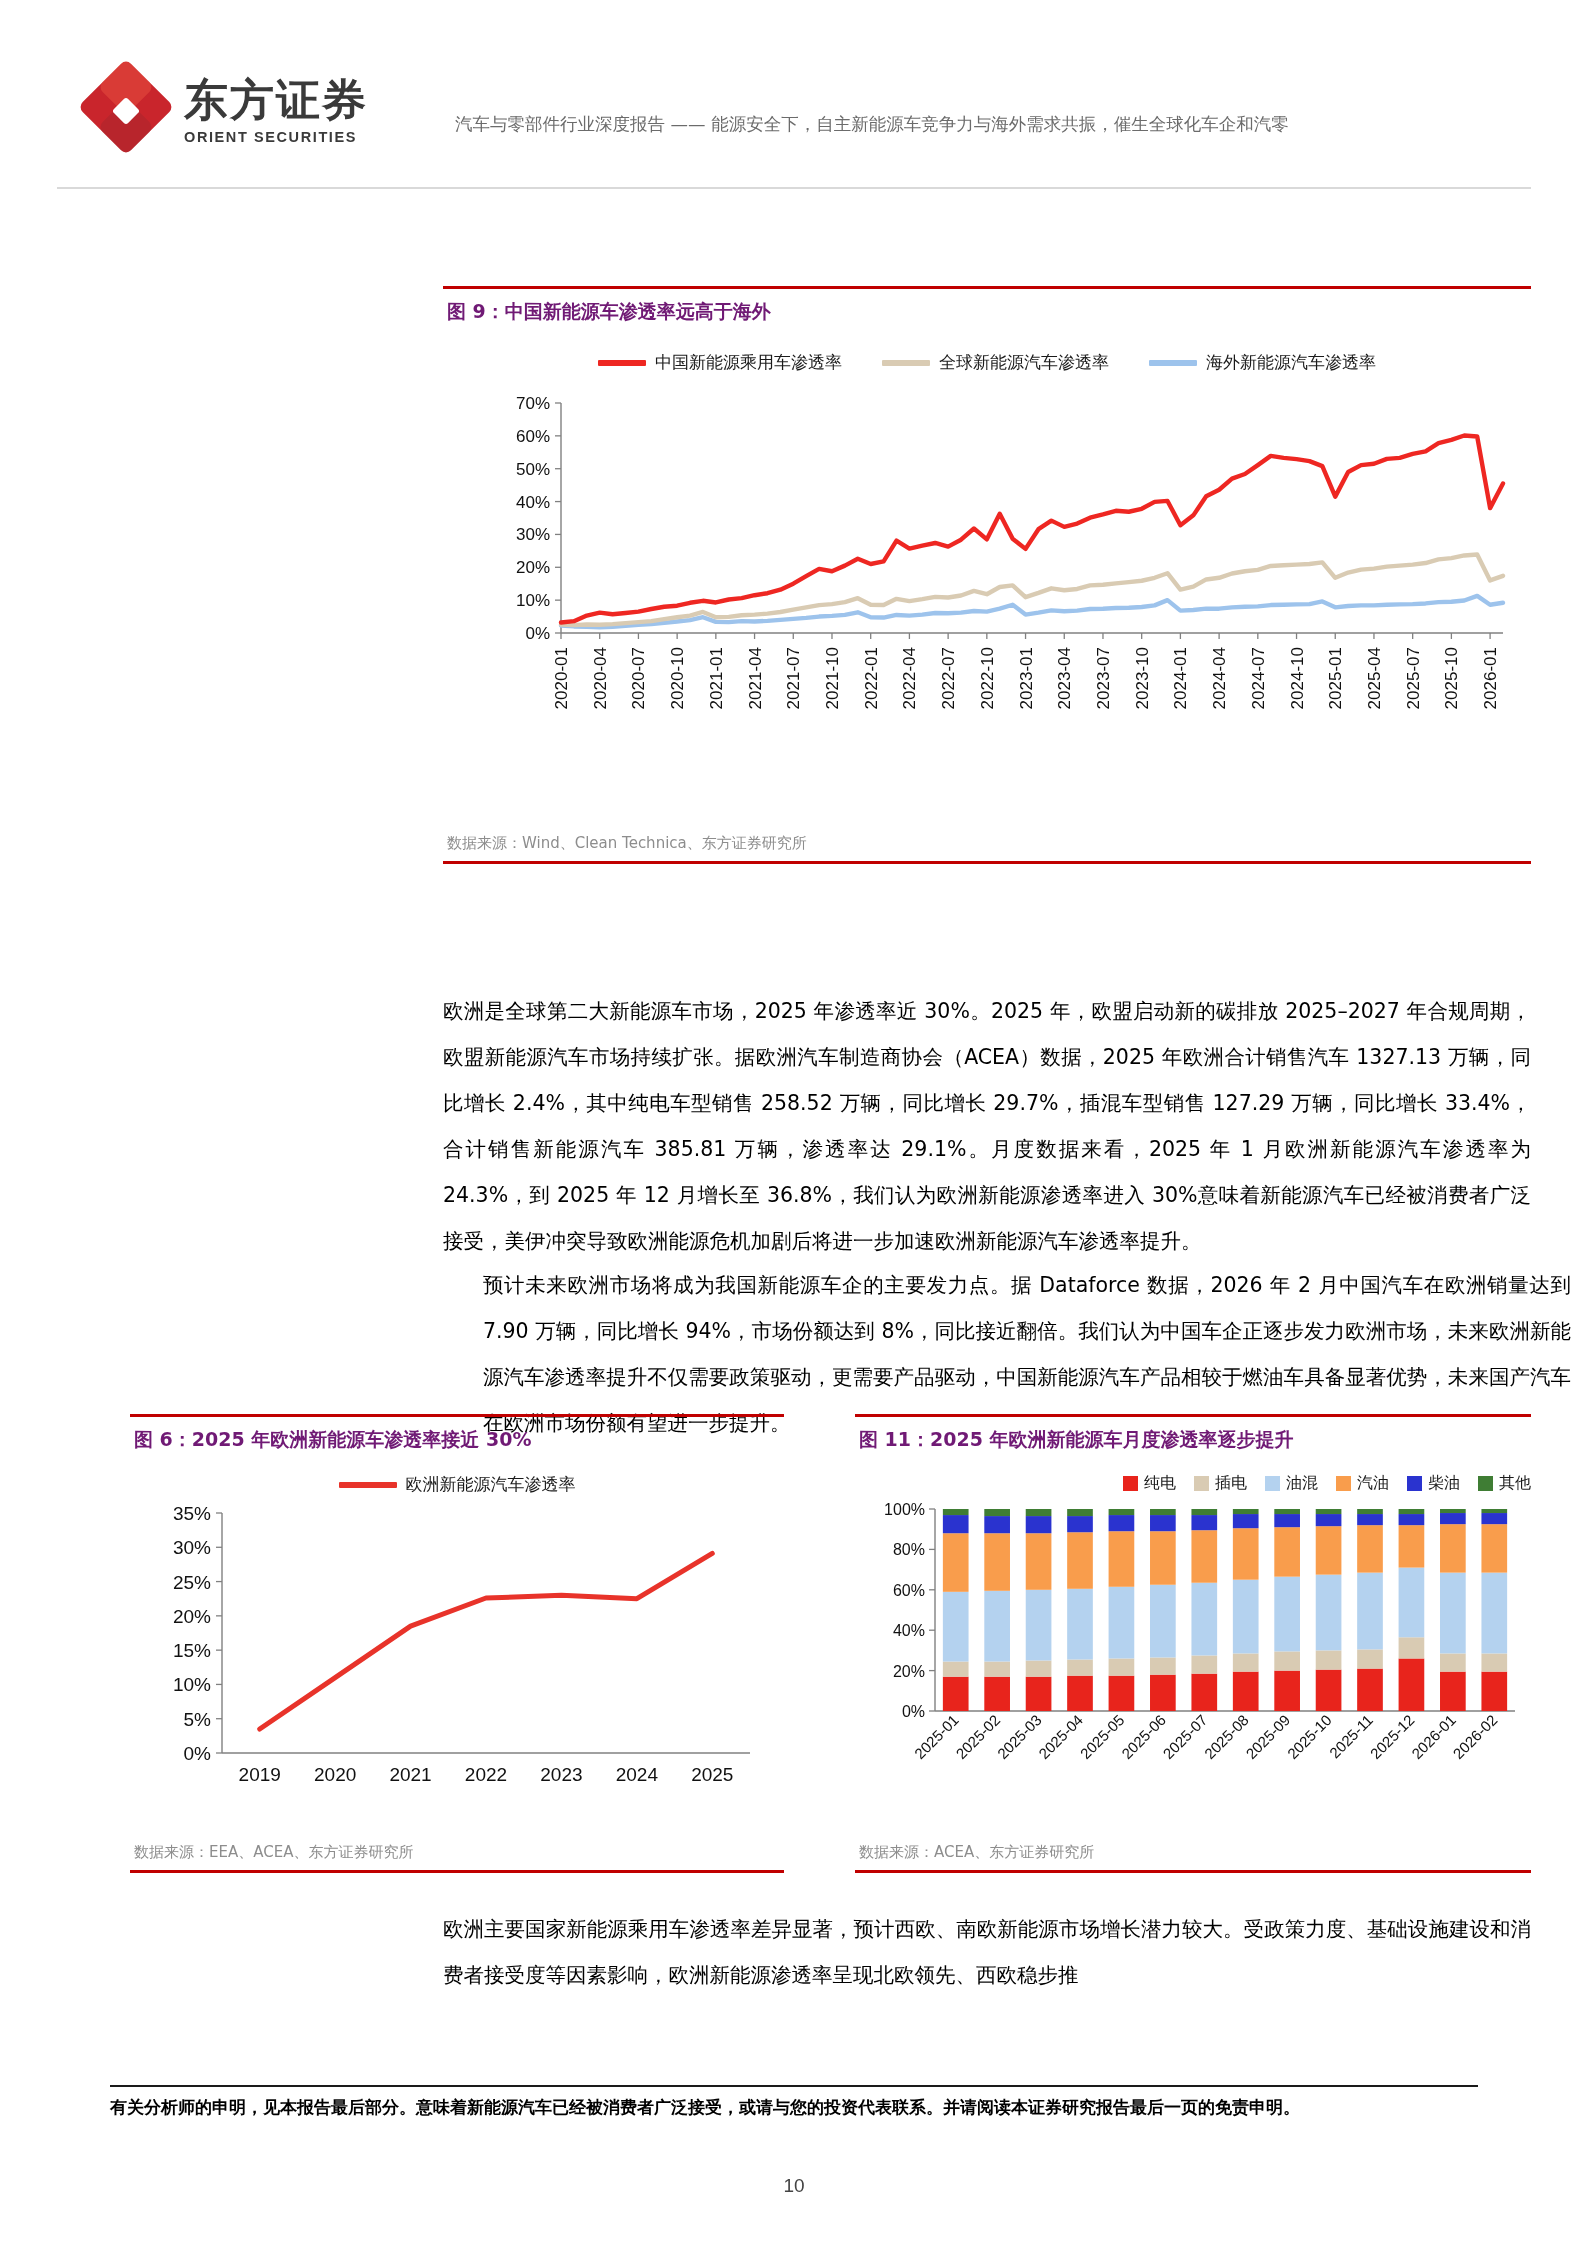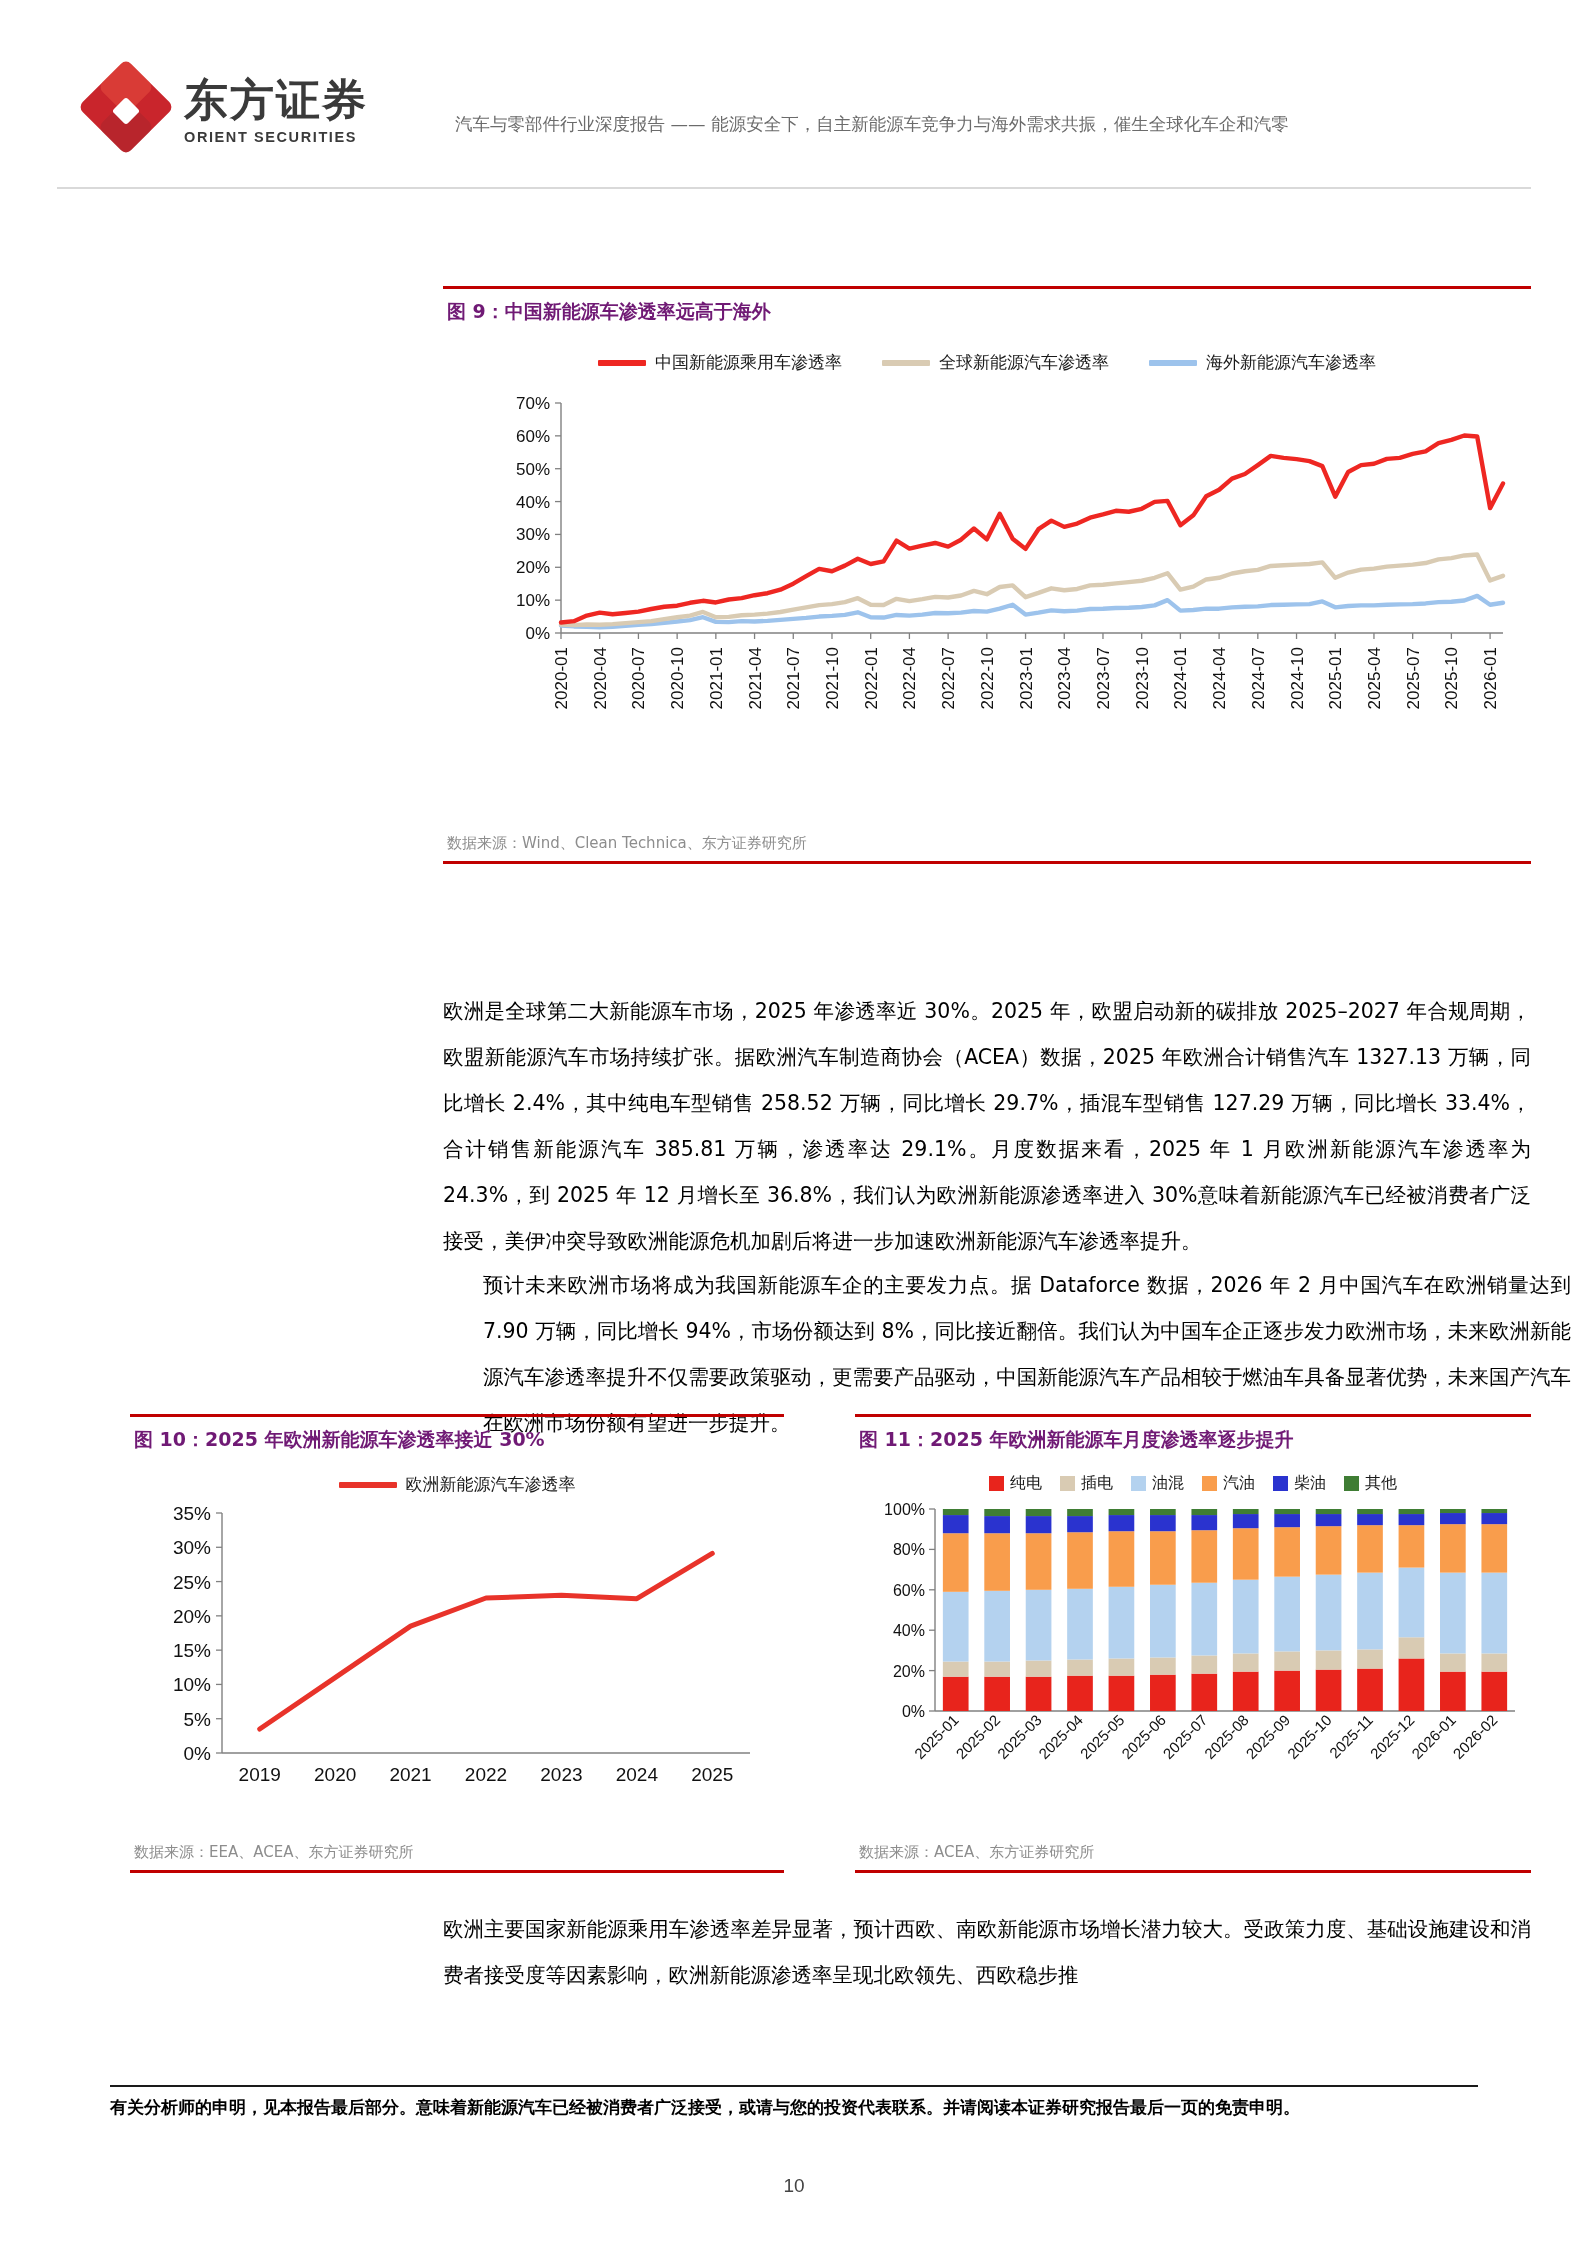--- a/index.html
+++ b/index.html
@@ -51,21 +51,21 @@
   .copy{
     position:absolute;left:443px;width:1088px;font-size:20.5px;line-height:46px;color:#000;
     font-family:"DejaVu Sans",sans-serif;text-align:justify;text-justify:inter-ideograph;
   }
 
   
   #fig10{position:absolute;left:130px;top:1414px;width:654px;}
   #fig11{position:absolute;left:855px;top:1414px;width:676px;}
   #fig10 .body,#fig11 .body{height:382px;position:relative;}
   .lg10{position:absolute;top:16px;left:0;width:654px;display:flex;justify-content:center;}
-  .lg11{position:absolute;top:16px;left:0;width:676px;display:flex;justify-content:center;gap:18px;}
+  .lg11{position:absolute;top:16px;left:0;width:676px;display:flex;justify-content:flex-end;gap:18px;}
   .lg-sq{width:15px;height:15px;display:inline-block;}
   .lg-item-s{display:flex;align-items:center;gap:6px;font-size:16px;color:#1a1a1a;font-family:"DejaVu Sans",sans-serif;white-space:nowrap;}
 
   
   .foot-rule{position:absolute;left:110px;top:2085px;width:1368px;height:2px;background:#1a1a1a;}
   .foot-txt{position:absolute;left:110px;top:2096px;width:1380px;font-size:17px;color:#000;
             font-weight:bold;font-family:"DejaVu Sans",sans-serif;}
   .pageno{position:absolute;left:0;top:2175px;width:1588px;text-align:center;font-size:19px;color:#444;
           font-family:"Liberation Sans",sans-serif;}
 </style>
@@ -186,21 +186,21 @@
     </div>
     <div class="fig-src" style="padding-top:0">数据来源：Wind、Clean Technica、东方证券研究所</div>
     <div class="fig-rule-bot"></div>
   </div>
 
   <div class="copy" style="top:988px;">欧洲是全球第二大新能源车市场，2025 年渗透率近 30%。2025 年，欧盟启动新的碳排放 2025–2027 年合规周期，欧盟新能源汽车市场持续扩张。据欧洲汽车制造商协会（ACEA）数据，2025 年欧洲合计销售汽车 1327.13 万辆，同比增长 2.4%，其中纯电车型销售 258.52 万辆，同比增长 29.7%，插混车型销售 127.29 万辆，同比增长 33.4%，合计销售新能源汽车 385.81 万辆，渗透率达 29.1%。月度数据来看，2025 年 1 月欧洲新能源汽车渗透率为 24.3%，到 2025 年 12 月增长至 36.8%，我们认为欧洲新能源渗透率进入 30%意味着新能源汽车已经被消费者广泛接受，美伊冲突导致欧洲能源危机加剧后将进一步加速欧洲新能源汽车渗透率提升。</div>
   <div class="copy" style="top:1262px;margin-left:40px;">预计未来欧洲市场将成为我国新能源车企的主要发力点。据 Dataforce 数据，2026 年 2 月中国汽车在欧洲销量达到 7.90 万辆，同比增长 94%，市场份额达到 8%，同比接近翻倍。我们认为中国车企正逐步发力欧洲市场，未来欧洲新能源汽车渗透率提升不仅需要政策驱动，更需要产品驱动，中国新能源汽车产品相较于燃油车具备显著优势，未来国产汽车在欧洲市场份额有望进一步提升。</div>
 
   <div id="fig10">
     <div class="fig-rule-top"></div>
-    <div class="fig-title">图 10：2025 年欧洲新能源车渗透率接近 30%</div>
+    <div class="fig-title">图 6：2025 年欧洲新能源车渗透率接近 30%</div>
     <div class="body">
       <div class="lg10" id="lg10">
           <div class="lg-item">
             <span class="lg-line" style="background: rgb(232, 51, 42); width: 58px;"></span>
             <span>欧洲新能源汽车渗透率</span>
           </div>
         </div>
       <div style="position:absolute;left:0;top:46px;width:654px;height:330px;" id="plot10"><svg width="654" height="330" viewBox="0 0 654 330">
             <line x1="92" y1="10" x2="92" y2="250" stroke="#808080" stroke-width="1.4"></line>
             <line x1="92" y1="250" x2="620" y2="250" stroke="#808080" stroke-width="1.4"></line>

